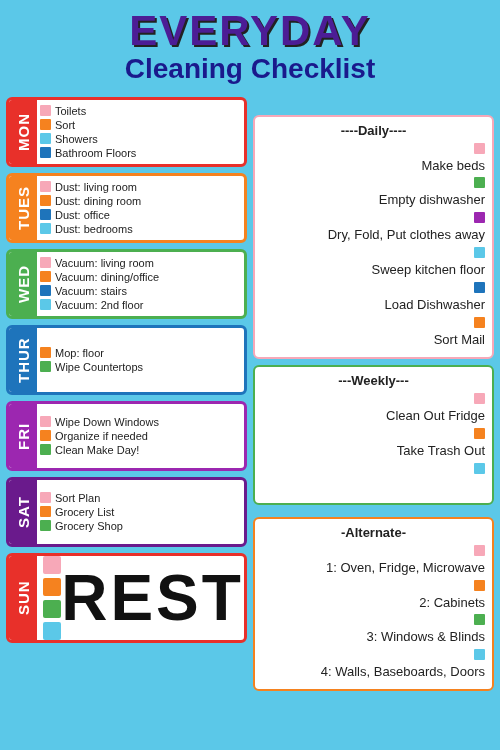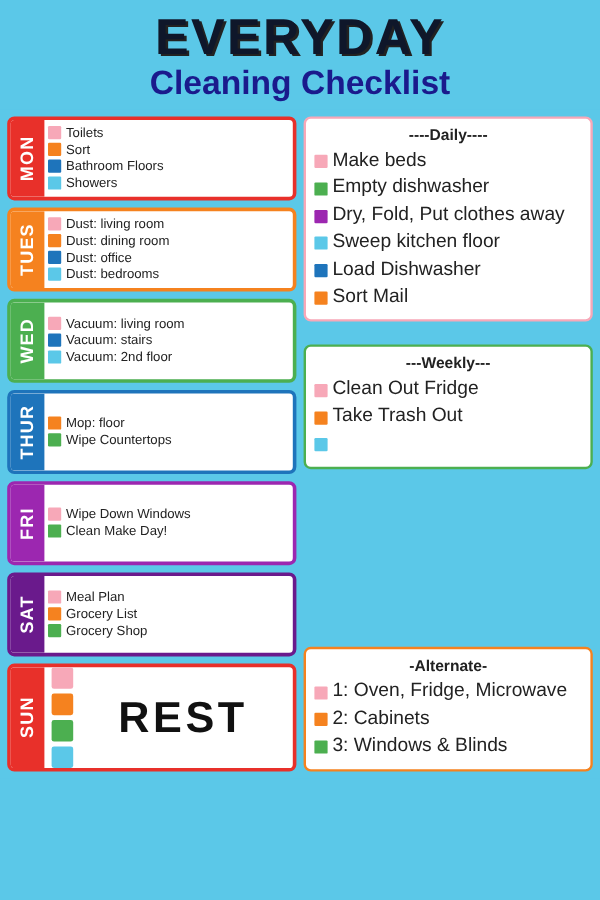--- a/index.html
+++ b/index.html
@@ -11,21 +11,21 @@
       overflow-x: hidden;
     }
     .header {
       text-align: center;
       padding: 10px 5px 5px;
       background: #5bc8e8;
     }
     .header-title1 {
       font-size: 42px;
       font-weight: 900;
-      color: #0f172a;
+      color: #4c1d95;
       text-shadow: 2px 2px 0 #222;
       letter-spacing: 2px;
       line-height: 1;
     }
     .header-title2 {
       font-size: 28px;
       font-weight: 700;
       color: #1a1a8c;
       line-height: 1.2;
     }
@@ -88,43 +88,44 @@
     }
     .side-card-title {
       text-align: center;
       font-weight: 700;
       font-size: 13px;
       margin-bottom: 4px;
       color: #222;
     }
     .side-task-row {
       display: flex;
-      align-items: center;
+      align-items: flex-end;
       gap: 4px;
-      font-size: 16px;
+      font-size: 13px;
       color: #222;
       margin-bottom: 2px;
       line-height: 1.3;
+      flex-direction: column;
     }
     .side-color-sq {
       width: 11px;
       height: 11px;
       flex-shrink: 0;
       margin-top: 1px;
       border-radius: 1px;
     }
     
     .sun-rest {
       display: flex;
       align-items: center;
       justify-content: center;
       flex: 1;
     }
     .rest-text {
-      font-size: 36px;
+      font-size: 64px;
       font-weight: 900;
       color: #111;
       letter-spacing: 3px;
     }
     .sun-colors {
       display: flex;
       flex-direction: column;
       gap: 4px;
       justify-content: center;
       padding-left: 6px;
@@ -149,27 +150,27 @@
       <div class="day-tasks">
         <div class="task-row">
             <div class="color-sq" style="background:#f7a8b8;"></div>
             <span>Toilets</span>
           </div>
         <div class="task-row">
             <div class="color-sq" style="background:#f5821f;"></div>
             <span>Sort</span>
           </div>
         <div class="task-row">
+            <div class="color-sq" style="background:#5bc8e8;"></div>
+            <span>Showers</span>
+          </div>
+        <div class="task-row">
             <div class="color-sq" style="background:#1e74bb;"></div>
             <span>Bathroom Floors</span>
           </div>
-        <div class="task-row">
-            <div class="color-sq" style="background:#5bc8e8;"></div>
-            <span>Showers</span>
-          </div>
       </div>
     </div>
 
     <div class="day-card" style="border-color:#f5821f;">
       <div class="day-label-wrap" style="background:#f5821f;color:white;">TUES</div>
       <div class="day-tasks">
         <div class="task-row">
             <div class="color-sq" style="background:#f7a8b8;"></div>
             <span>Dust: living room</span>
           </div>
@@ -189,20 +190,24 @@
     </div>
 
     <div class="day-card" style="border-color:#4caf50;">
       <div class="day-label-wrap" style="background:#4caf50;color:white;">WED</div>
       <div class="day-tasks">
         <div class="task-row">
             <div class="color-sq" style="background:#f7a8b8;"></div>
             <span>Vacuum: living room</span>
           </div>
         <div class="task-row">
+            <div class="color-sq" style="background:#f5821f;"></div>
+            <span>Vacuum: dining/office</span>
+          </div>
+        <div class="task-row">
             <div class="color-sq" style="background:#1e74bb;"></div>
             <span>Vacuum: stairs</span>
           </div>
         <div class="task-row">
             <div class="color-sq" style="background:#5bc8e8;"></div>
             <span>Vacuum: 2nd floor</span>
           </div>
       </div>
     </div>
 
@@ -221,32 +226,36 @@
     </div>
 
     <div class="day-card" style="border-color:#9c27b0;">
       <div class="day-label-wrap" style="background:#9c27b0;color:white;">FRI</div>
       <div class="day-tasks">
         <div class="task-row">
             <div class="color-sq" style="background:#f7a8b8;"></div>
             <span>Wipe Down Windows</span>
           </div>
         <div class="task-row">
+            <div class="color-sq" style="background:#f5821f;"></div>
+            <span>Organize if needed</span>
+          </div>
+        <div class="task-row">
             <div class="color-sq" style="background:#4caf50;"></div>
             <span>Clean Make Day!</span>
           </div>
       </div>
     </div>
 
     <div class="day-card" style="border-color:#6a1a8c;">
       <div class="day-label-wrap" style="background:#6a1a8c;color:white;">SAT</div>
       <div class="day-tasks">
         <div class="task-row">
             <div class="color-sq" style="background:#f7a8b8;"></div>
-            <span>Meal Plan</span>
+            <span>Sort Plan</span>
           </div>
         <div class="task-row">
             <div class="color-sq" style="background:#f5821f;"></div>
             <span>Grocery List</span>
           </div>
         <div class="task-row">
             <div class="color-sq" style="background:#4caf50;"></div>
             <span>Grocery Shop</span>
           </div>
       </div>
@@ -260,21 +269,21 @@
         <div style="width:18px;height:18px;background:#4caf50;border-radius:2px;"></div>
         <div style="width:18px;height:18px;background:#5bc8e8;border-radius:2px;"></div>
       </div>
       <div class="sun-rest">
         <span class="rest-text">REST</span>
       </div>
     </div>
 
   </div>
 
-  <div style="display:flex;flex-direction:column;gap:19px;">
+  <div style="display:flex;flex-direction:column;gap:6px;margin-top:18px;">
 
     <div class="side-card" style="border-color:#f7a8b8;">
       <div class="side-card-title">----Daily----</div>
       <div class="side-task-row">
           <div class="side-color-sq" style="background:#f7a8b8;"></div>
           <span>Make beds</span>
         </div>
       <div class="side-task-row">
           <div class="side-color-sq" style="background:#4caf50;"></div>
           <span>Empty dishwasher</span>
@@ -322,17 +331,21 @@
           <span>1: Oven, Fridge, Microwave</span>
         </div>
       <div class="side-task-row">
           <div class="side-color-sq" style="background:#f5821f;"></div>
           <span>2: Cabinets</span>
         </div>
       <div class="side-task-row">
           <div class="side-color-sq" style="background:#4caf50;"></div>
           <span>3: Windows &amp; Blinds</span>
         </div>
+      <div class="side-task-row">
+          <div class="side-color-sq" style="background:#5bc8e8;"></div>
+          <span>4: Walls, Baseboards, Doors</span>
+        </div>
     </div>
 
   </div>
 
 </div>
 
 </body></html>

